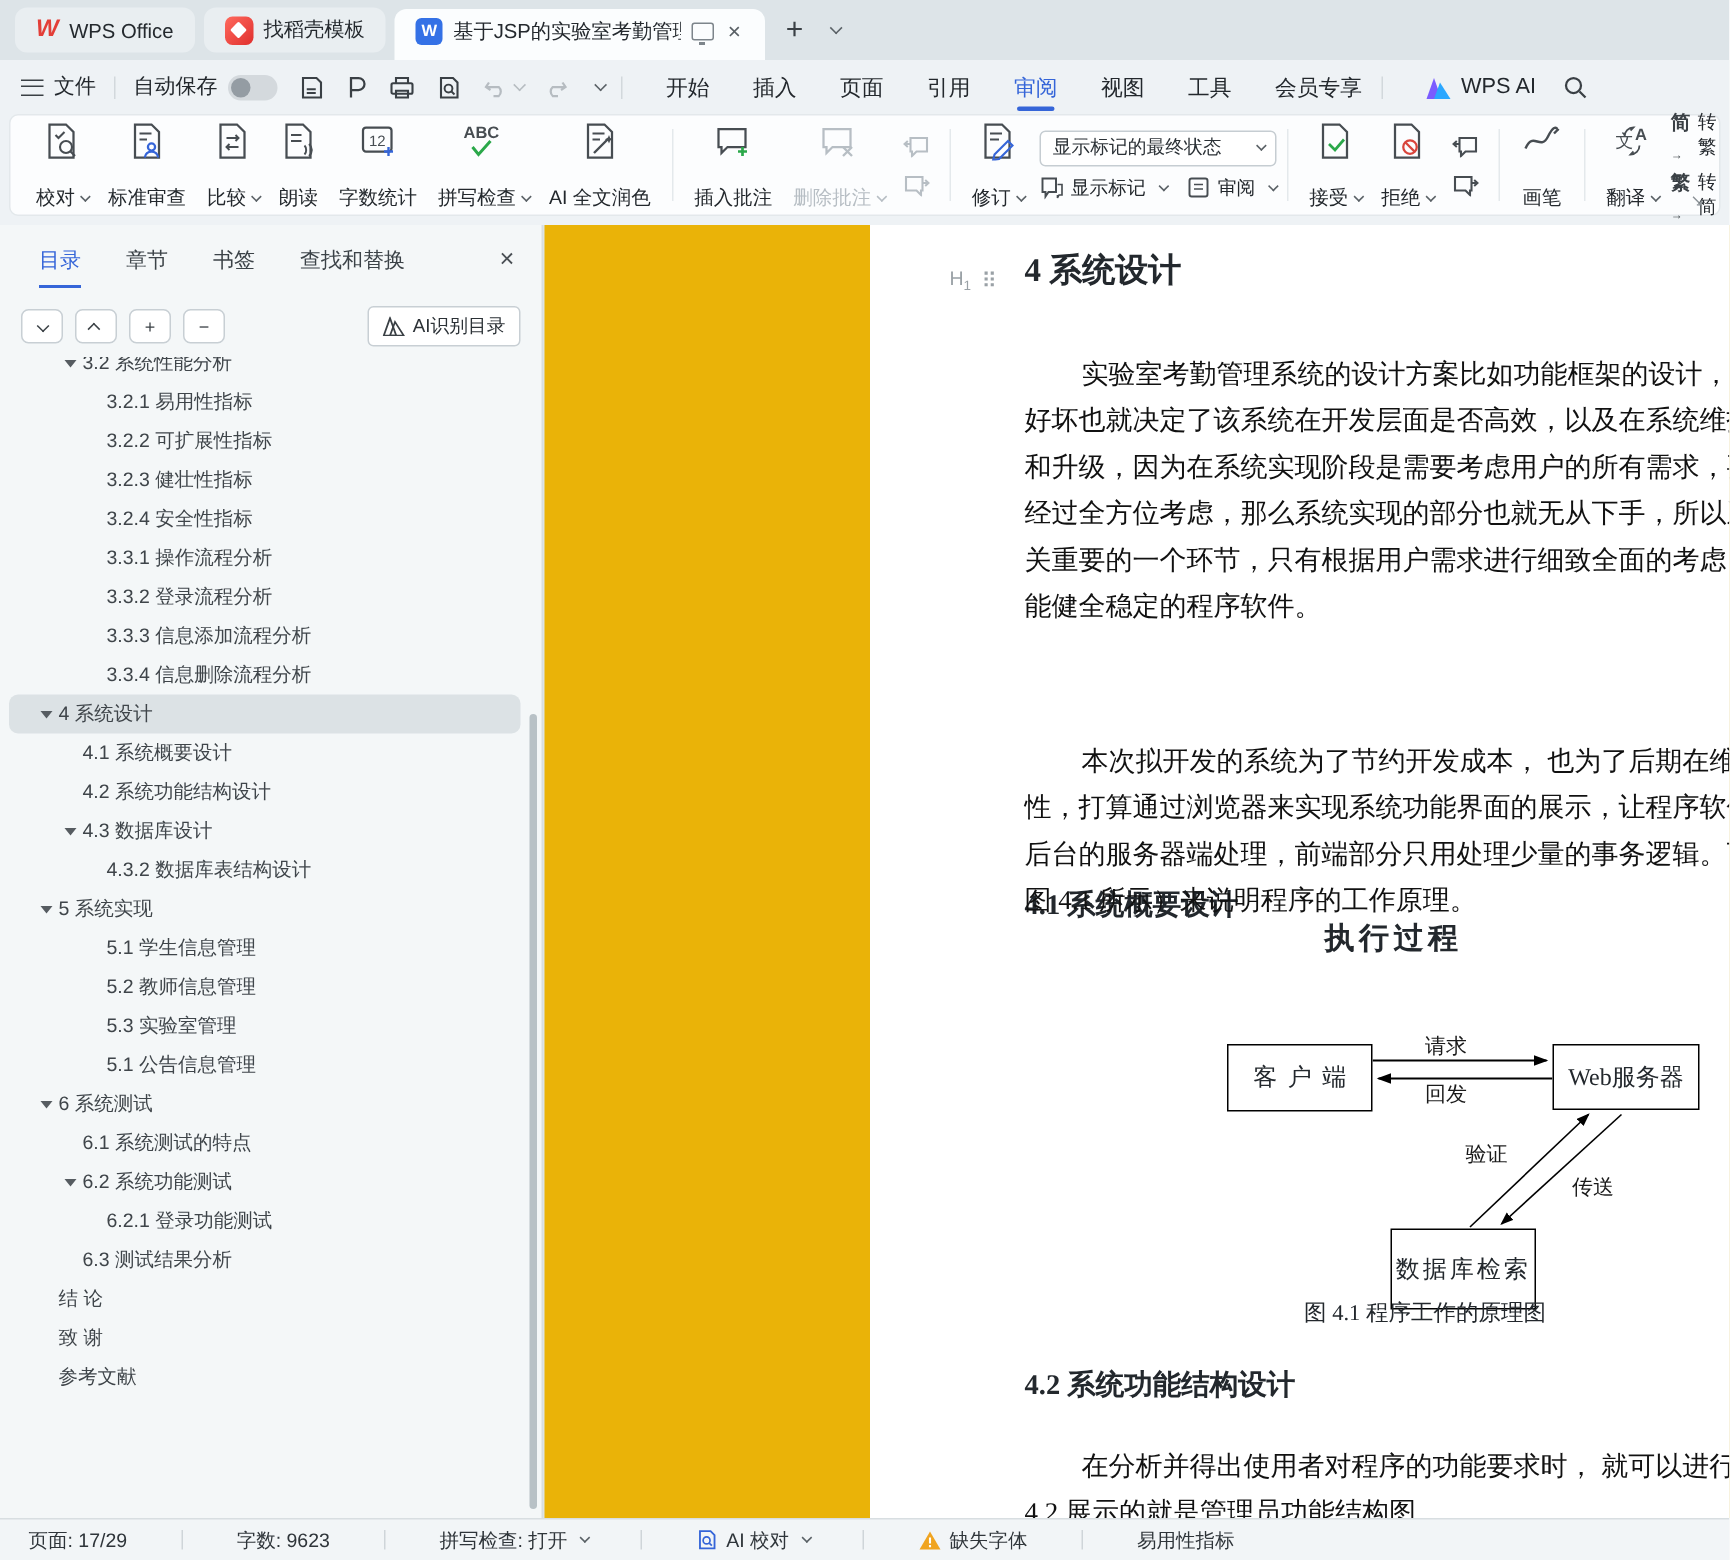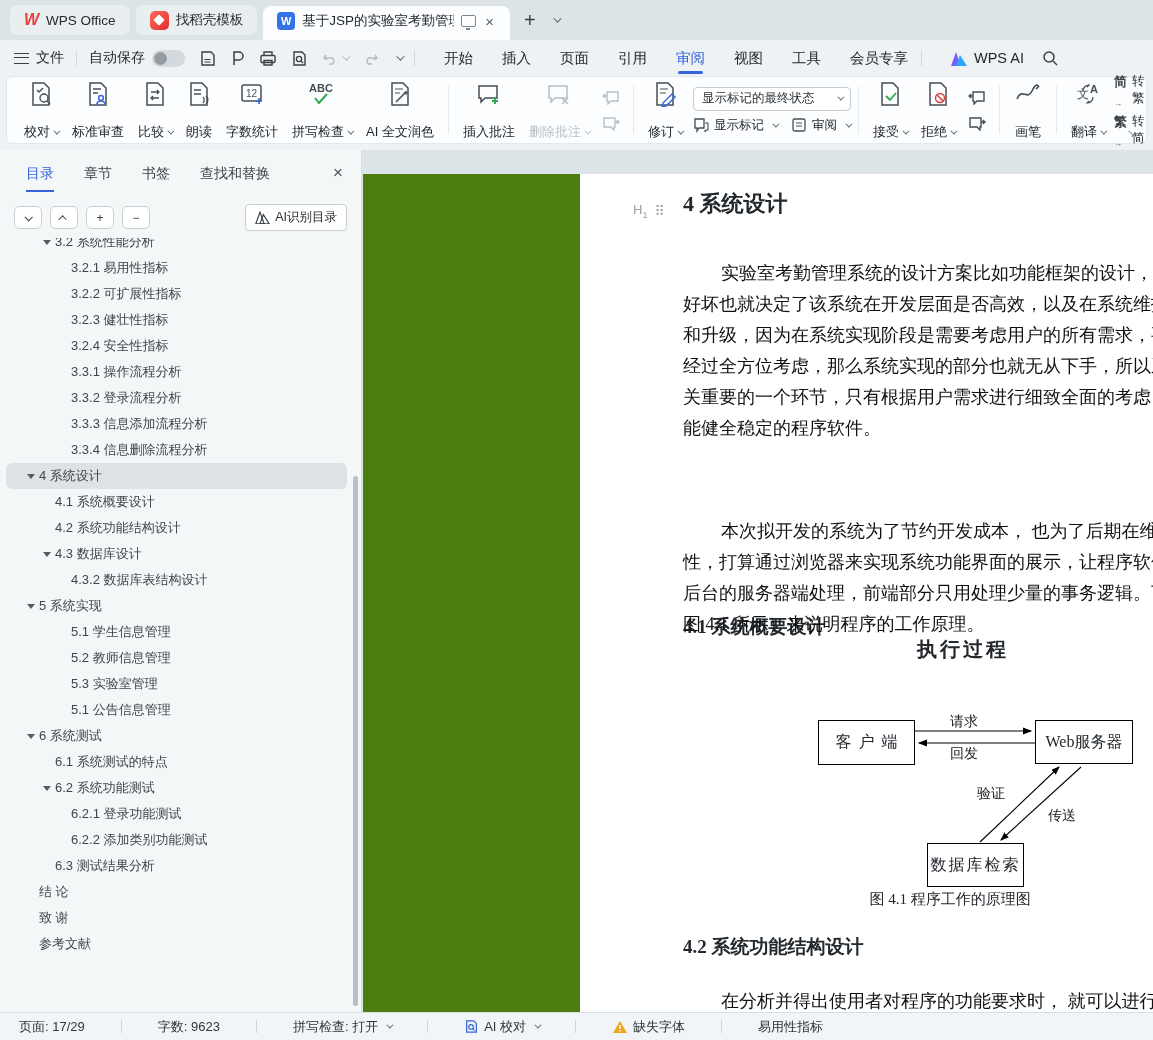--- a/index.html
+++ b/index.html
@@ -73,30 +73,30 @@
   #toc-list { position:absolute; top:88px; left:0; right:10px; bottom:2px; overflow:hidden; font-size:13px; color:#3f454a; }
   #toc-list .toc-item:first-child { margin-top:-9px; }
   .toc-item { height:26px; display:flex; align-items:center; margin:0 4px 0 6px; border-radius:6px; }
   .toc-item.selected { background:#dce2e5; }
   .tri { width:16px; flex:none; display:flex; justify-content:center; }
   .tri i { width:0; height:0; border-left:4px solid transparent; border-right:4px solid transparent; border-top:5px solid #565c61; }
   .lvl1 { padding-left:17px; } .lvl2 { padding-left:33px; } .lvl3 { padding-left:49px; }
   .sb-thumb { position:absolute; right:3px; top:326px; width:5px; height:530px; background:#b8c1c6; border-radius:3px; }
 
   
-  .workspace { position:absolute; top:150px; left:363px; right:0; bottom:28px; background:#4d7c0f; overflow:hidden;margin-top:24px; }
+  .workspace { position:absolute; top:150px; left:363px; right:0; bottom:28px; background:#eab308; overflow:hidden; }
   .page { position:absolute; left:217px; top:0; width:760px; height:100%; background:#fff; }
   .hmarker { position:absolute; left:53px; top:28px; color:#9aa1a6; font-size:13px; display:flex; gap:7px; align-items:center; }
   .hmarker sub { font-size:9px; }
   .doc-h1 { position:absolute; left:103px; top:15px; font-family:"Liberation Serif",serif; font-size:22px; font-weight:bold; white-space:nowrap; }
   .doc-h2 { position:absolute; left:103px; font-family:"Liberation Serif",serif; font-size:19px; font-weight:bold; white-space:nowrap; }
   .para { position:absolute; left:103px; font-family:"Liberation Serif",serif; font-size:18px; line-height:31px; color:#111; }
   .para .pline { white-space:nowrap; }
   .para .pline:first-child { padding-left:38px; }
-  .fig-title { position:absolute; left:303px; top:462px; width:160px; text-align:center; font-family:"Liberation Serif",serif; font-size:20px; font-weight:bold; letter-spacing:3px; }
+  .fig-title { position:absolute; left:303px; top:462px; width:160px; text-align:left; font-family:"Liberation Serif",serif; font-size:20px; font-weight:bold; letter-spacing:3px; }
   .figure { position:absolute; left:200px; top:538px; width:360px; height:185px; }
   .fbox { position:absolute; border:1px solid #000; display:flex; align-items:center; justify-content:center; font-family:"Liberation Serif",serif; font-size:16px; background:#fff; }
   .flabel { position:absolute; font-family:"Liberation Serif",serif; font-size:14px; color:#1a1a1a; }
   .figsvg { position:absolute; left:0; top:0; }
   .caption { position:absolute; left:260px; top:716px; width:220px; text-align:center; font-family:"Liberation Serif",serif; font-size:15px; }
 
   
   .statusbar { position:absolute; left:0; right:0; bottom:0; height:28px; background:#f2f5f7; border-top:1px solid #d8dee1; display:flex; align-items:center; padding-left:6px; font-size:13px; color:#2f353a;gap:23px; }
   .st { display:flex; align-items:center; gap:5px; padding:0 13px; }
   .stdiv { width:1px; height:13px; background:#cfd5d9; }
@@ -597,26 +597,20 @@
             <i></i>
           </span>
           <span>6.2 系统功能测试</span>
         </div>
         <div class="toc-item lvl3">
           <span class="tri" style="visibility: hidden;">
             <i></i>
           </span>
           <span>6.2.1 登录功能测试</span>
         </div>
-        <div class="toc-item lvl3">
-          <span class="tri" style="visibility: hidden;">
-            <i></i>
-          </span>
-          <span>6.2.2 添加类别功能测试</span>
-        </div>
         <div class="toc-item lvl2">
           <span class="tri" style="visibility: hidden;">
             <i></i>
           </span>
           <span>6.3 测试结果分析</span>
         </div>
         <div class="toc-item lvl1">
           <span class="tri" style="visibility: hidden;">
             <i></i>
           </span>
@@ -673,21 +667,21 @@
                 <path d="M0 0 L8 3 L0 6 z" fill="#000"></path>
               </marker>
           </defs>
           <line x1="135" y1="19" x2="251" y2="19" stroke="#000" stroke-width="1.2" marker-end="url(#ah)"></line>
           <line x1="255" y1="31" x2="139" y2="31" stroke="#000" stroke-width="1.2" marker-end="url(#ah)"></line>
           <line x1="200" y1="130" x2="279" y2="55" stroke="#000" stroke-width="1.1" marker-end="url(#ah)"></line>
           <line x1="301" y1="55" x2="221" y2="128" stroke="#000" stroke-width="1.1" marker-end="url(#ah)"></line>
         </svg>
         <div class="fbox" style="left:38px; top:8px; width:97px; height:45px; letter-spacing:7px; padding-left:7px;">客户端</div>
         <div class="fbox" style="left:255px; top:8px; width:98px; height:44px;">Web服务器</div>
-        <div class="fbox" style="left:147px; top:131px; width:97px; height:44px; letter-spacing:2px;">数据库检索</div>
+        <div class="fbox" style="left:147px; top:131px; width:97px; height:54px; letter-spacing:2px;">数据库检索</div>
         <div class="flabel" style="left:170px; top:1px;">请求</div>
         <div class="flabel" style="left:170px; top:33px;">回发</div>
         <div class="flabel" style="left:197px; top:73px;">验证</div>
         <div class="flabel" style="left:268px; top:95px;">传送</div>
       </div>
 
       <div class="caption">图 4.1 程序工作的原理图</div>
 
       <div class="doc-h2" style="top:760px;">4.2  系统功能结构设计</div>
 

